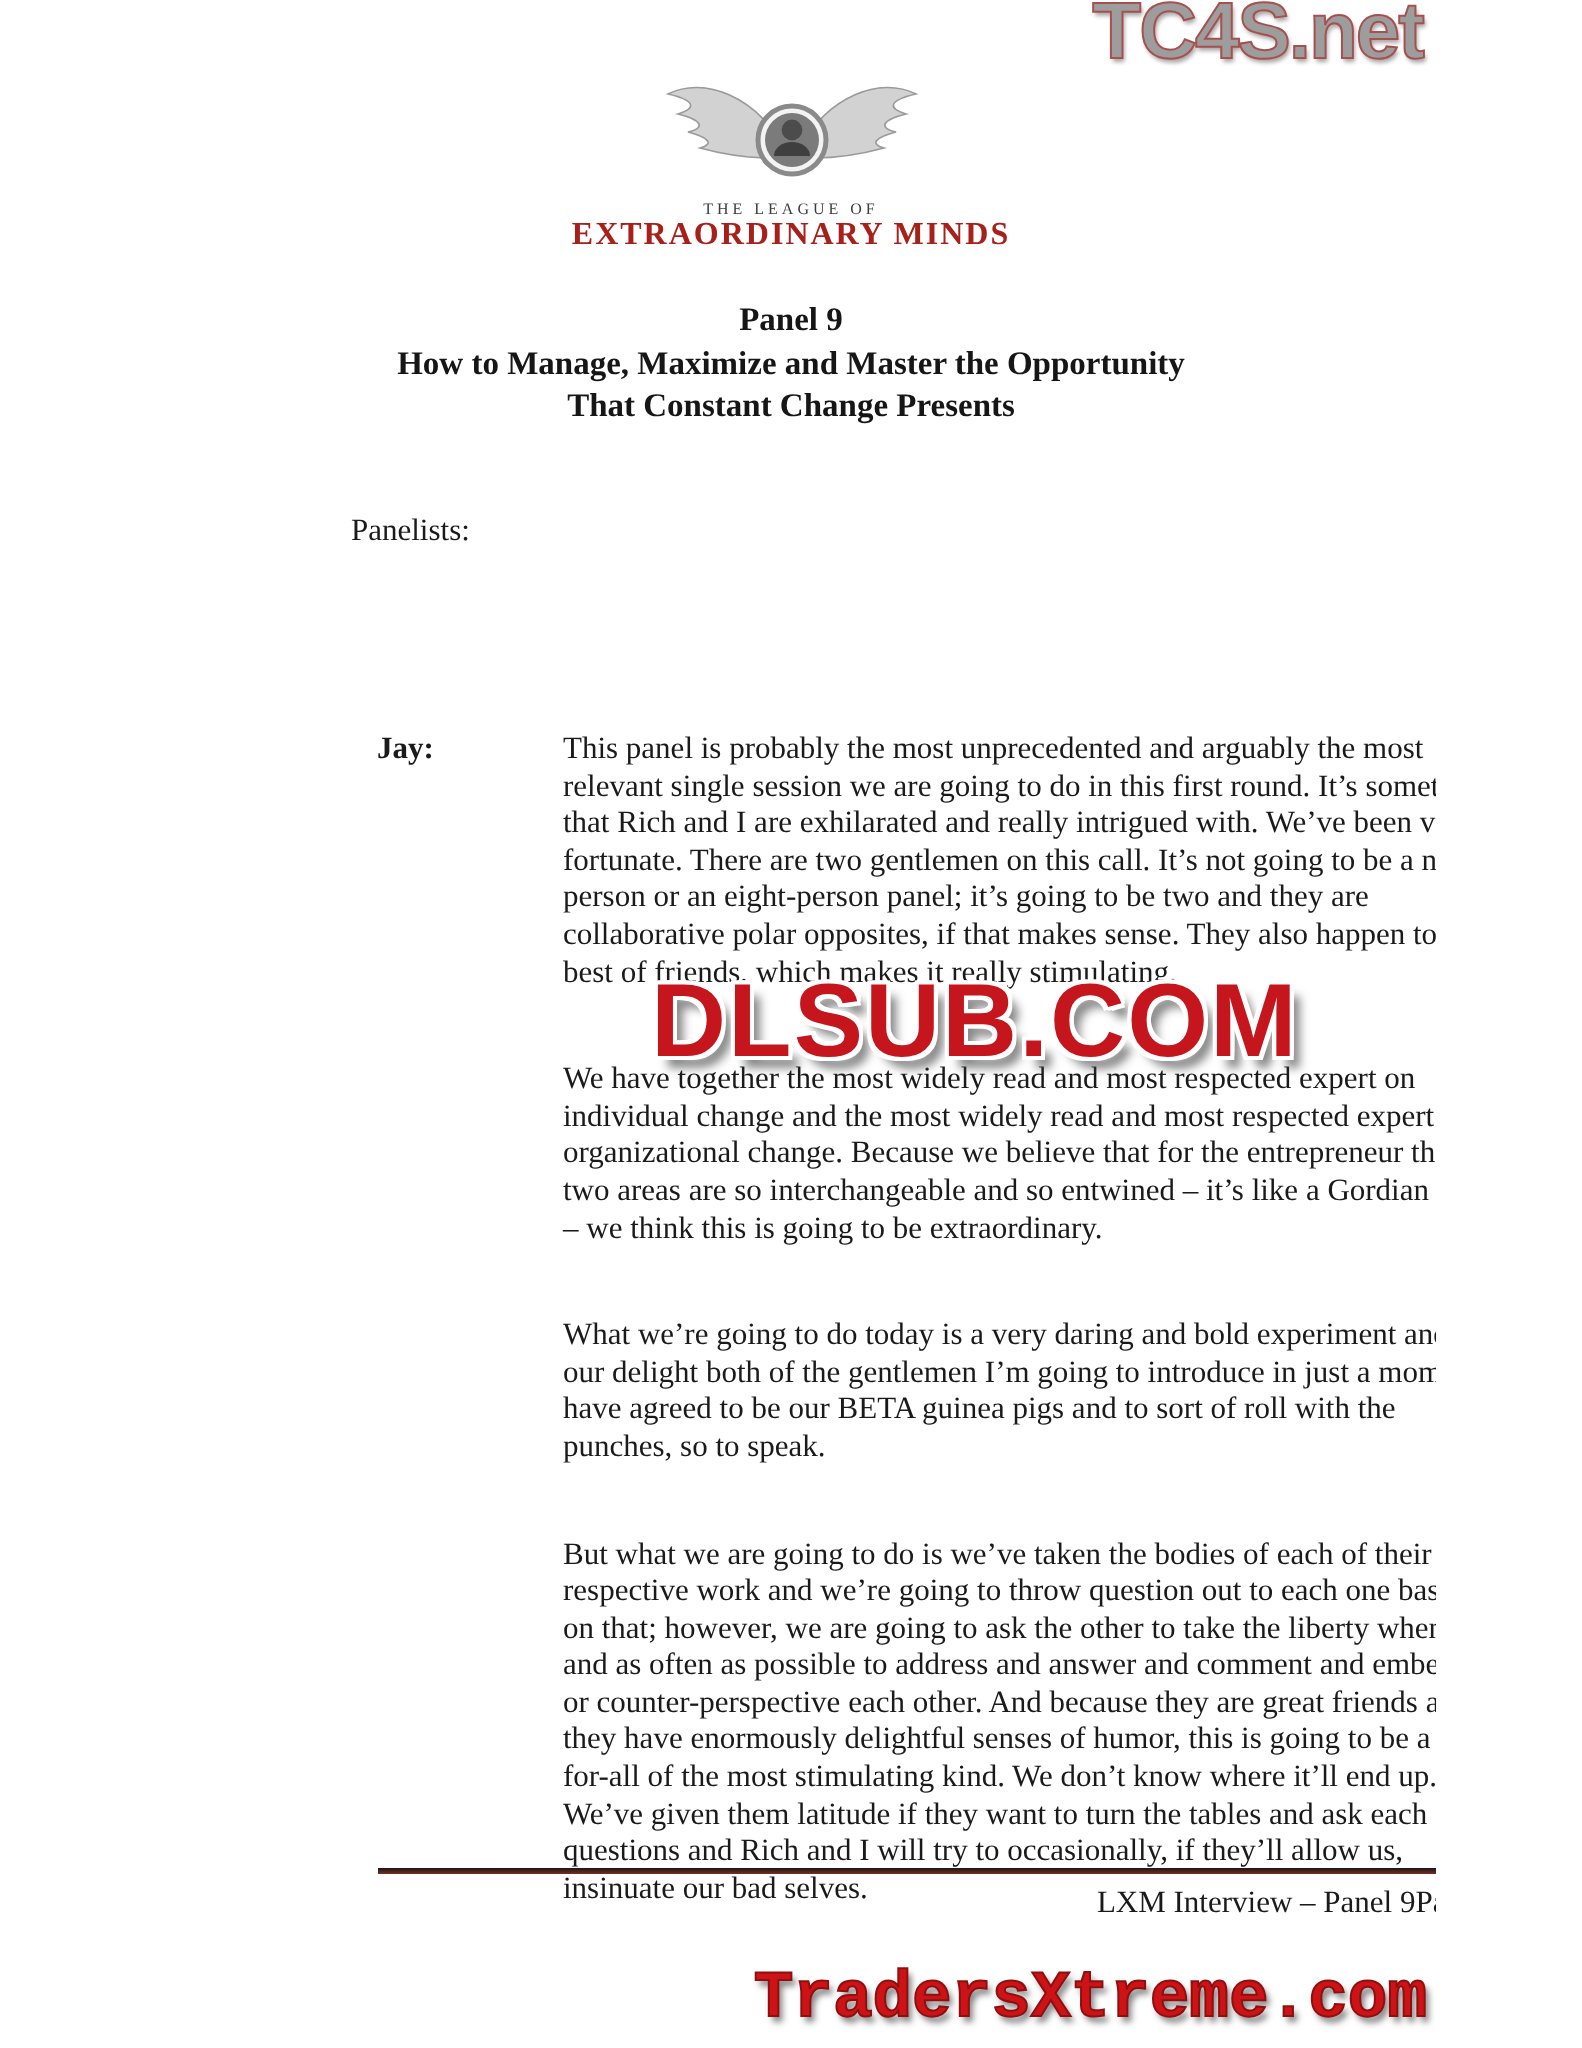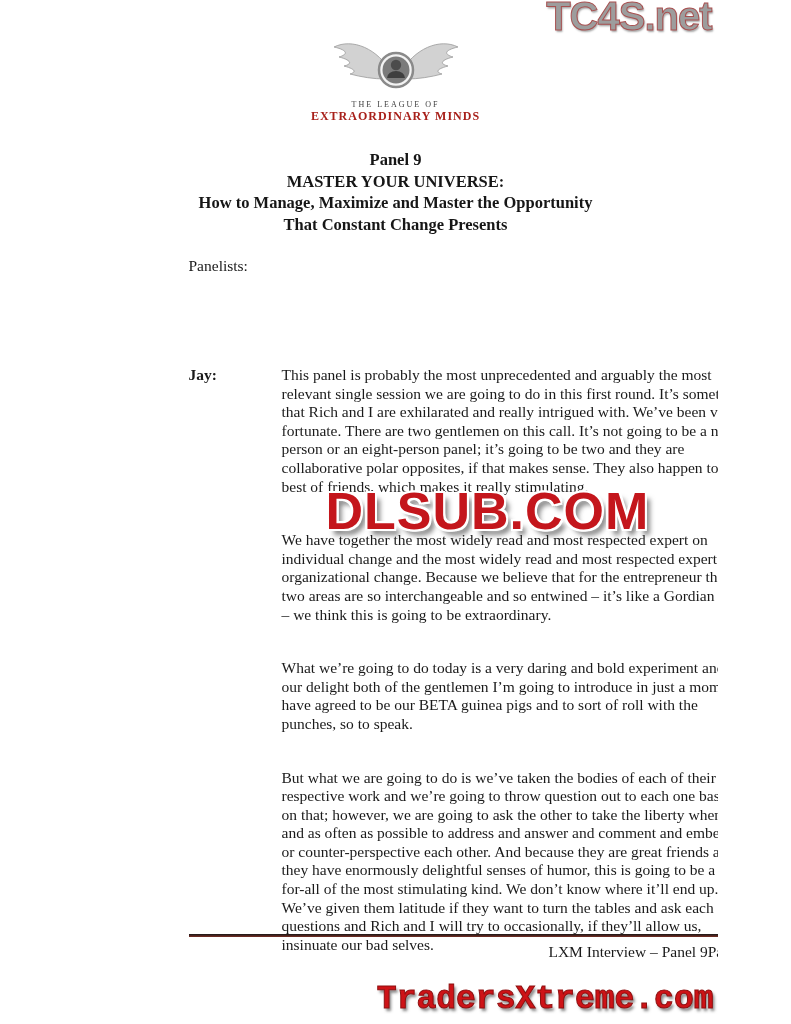--- a/index.html
+++ b/index.html
@@ -23,33 +23,33 @@
   
   .logo {
     position:absolute; top:38px; left:50%; transform:translateX(-50%);
     width:240px; text-align:center;
   }
   .logo-emblem { display:block; margin:0 auto; }
   .logo-line1 {
     font-size:8px; letter-spacing:2px; color:#3d3d3d; margin-top:-4px;
   }
   .logo-line2 {
-    font-size:12px; font-weight:bold; color:#a8201a; letter-spacing:1px;
+    font-size:16px; font-weight:bold; color:#a8201a; letter-spacing:1px;
   }
 
   
   .title-block {
     position:absolute; top:149px; left:0; right:0;
     text-align:center; font-weight:bold;
     font-size:16.5px; line-height:21.5px; color:#161616;
   }
 
   
   .panelists {
-    position:absolute; top:257px; left:115px;
+    position:absolute; top:257px; left:102px;
     font-size:15.5px; line-height:18.5px;
   }
   .panelist-names { margin-top:25px; }
 
   
   .transcript {
     position:absolute; top:366px; left:115px; width:562px;
     font-size:15.5px; line-height:18.6px;
   }
   .speaker { position:absolute; left:0; top:0; font-weight:bold; }
@@ -109,21 +109,20 @@
       <circle cx="66" cy="32" r="13.5" fill="#7b7b7b"></circle>
       <path d="M57 40 a9 7 0 0 1 18 0 z" fill="#3f3f3f"></path>
       <circle cx="66" cy="27" r="5.2" fill="#4c4c4c"></circle>
     </svg>
     <div class="logo-line1">THE LEAGUE OF</div>
     <div class="logo-line2">EXTRAORDINARY MINDS</div>
   </div>
 
   <div class="title-block">
     <div>Panel 9</div>
-    <div>MASTER YOUR UNIVERSE:</div>
     <div>How to Manage, Maximize and Master the Opportunity</div>
     <div>That Constant Change Presents</div>
   </div>
 
   <div class="panelists">
     <div>Panelists:</div>
   </div>
 
   <div class="transcript">
     <div class="speaker">Jay:</div>

